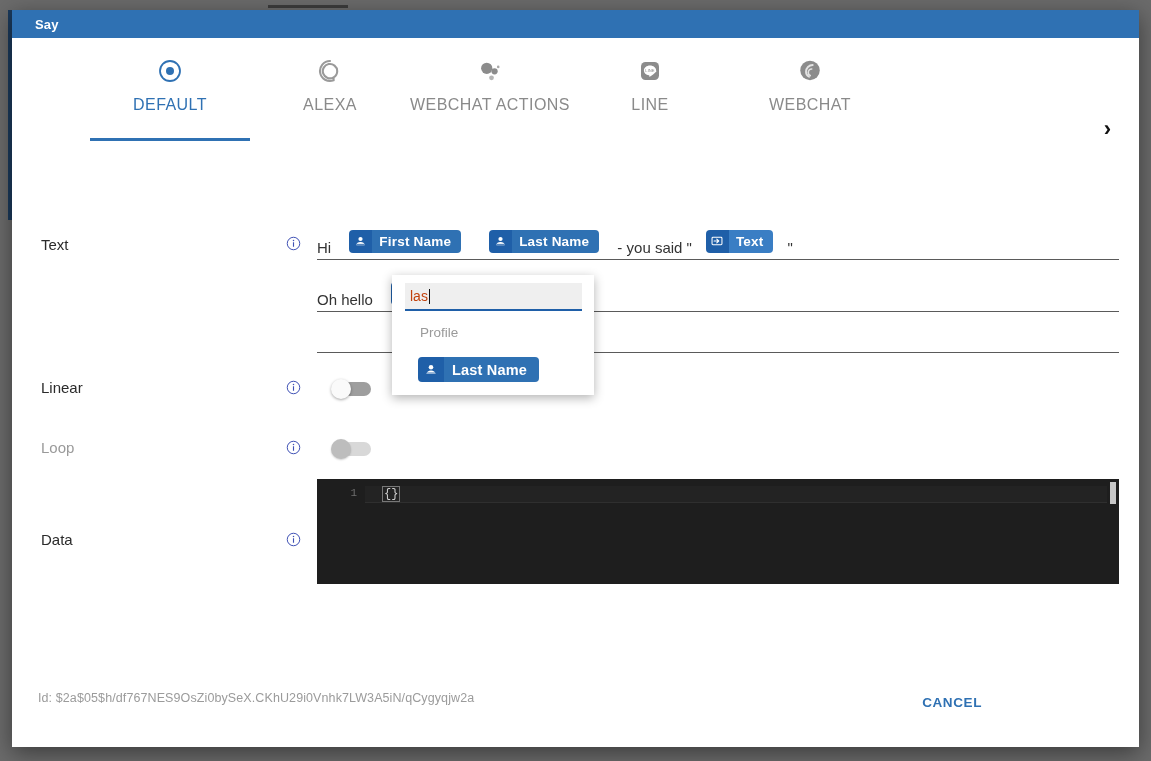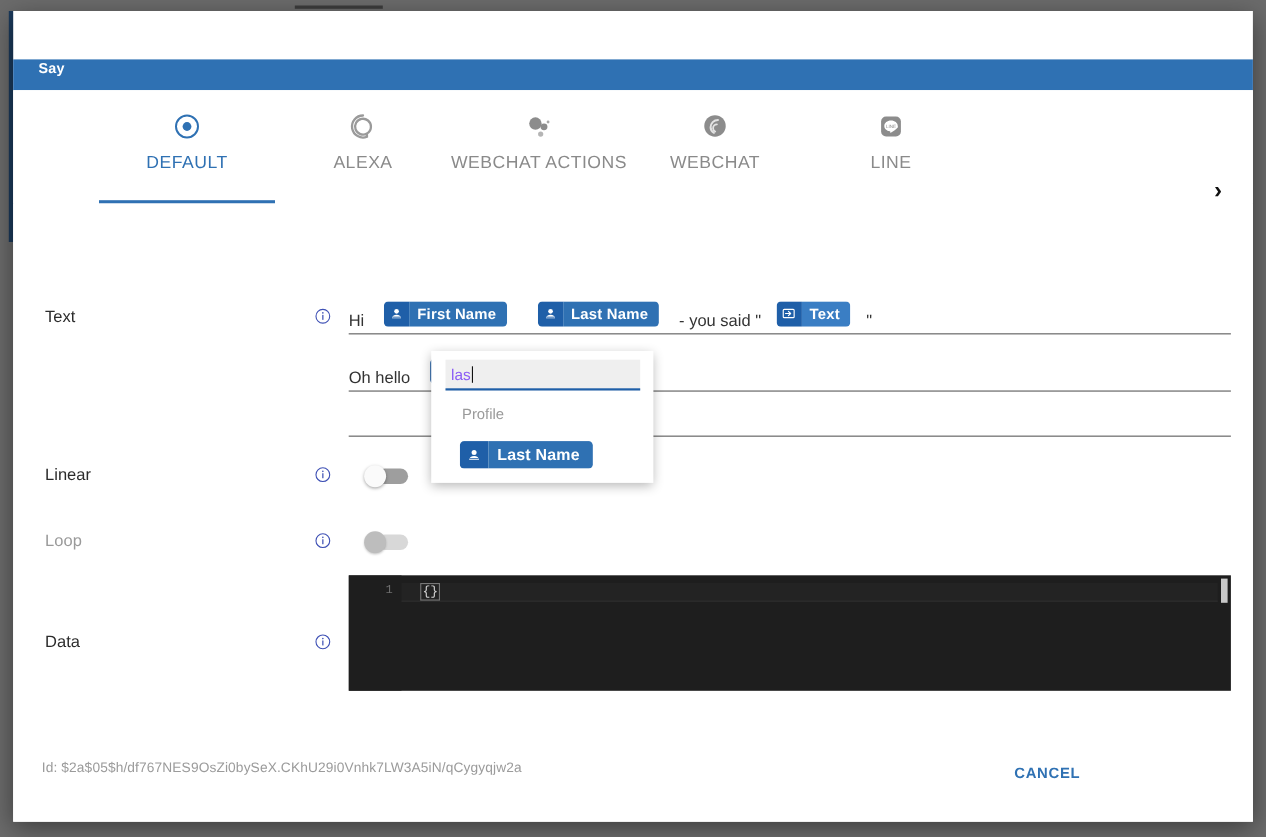--- a/index.html
+++ b/index.html
@@ -32,27 +32,26 @@
     left: 12px; top: 10px;
     width: 1127px; height: 737px;
     background: #ffffff;
     box-shadow: 0 6px 22px rgba(0,0,0,.45);
     display: flex; flex-direction: column;
   }
   .titlebar {
     height: 28px;
     background: #2f71b3;
     color: #ffffff;
-    display: flex; align-items: flex-start;
+    display: flex; align-items: center;
     padding-left: 23px;
     font-size: 13px;
     font-weight: bold;
     letter-spacing: .2px;
     flex: 0 0 28px;
-    margin-top: 44px;
   }
   
   .tabbar {
     position: relative;
     height: 103px;
     flex: 0 0 103px;
     display: flex;
     align-items: flex-start;
     padding-left: 78px;
     background: #fff;
@@ -234,21 +233,21 @@
     position: absolute;
     left: 13px; top: 8px;
     width: 177px; height: 28px;
     background: #efefef;
     border-bottom: 2px solid #1f5fa8;
   }
   .popup .search .val {
     position: absolute;
     left: 5px; top: 5px;
     font-size: 14px;
-    color: #8b5cf6;
+    color: #c2410c;
   }
   .popup .caret {
     display: inline-block;
     width: 1px; height: 15px;
     background: #111;
     vertical-align: -3px;
     margin-left: 1px;
   }
   .popup .group {
     position: absolute;
@@ -349,39 +348,39 @@
           <circle cx="19.6" cy="8.2" r="1.2" fill="#a8a8a8"></circle>
           <circle cx="13.4" cy="18.3" r="2.2" fill="#b5b5b5"></circle>
         </svg>
       </span>
       <span class="tlabel">WEBCHAT ACTIONS</span>
 
     </div>
 
     <div class="tab">
       <span class="ticon">
+        <svg width="24" height="24" viewBox="0 0 24 24">
+          <rect x="3" y="3" width="18" height="18" rx="4.5" fill="#8c8c8c"></rect>
+          <path d="M12 6.6c-3.4 0-6.1 2.2-6.1 4.9 0 2.4 2.1 4.4 5 4.8.7.15.5.55.4 1.1 0 0-.1.45.45.25 1.8-1 5-3 6.3-4.8.9-1 .1 0 .1-1.35 0-2.7-2.75-4.9-6.15-4.9z" fill="#ffffff"></path>
+          <text x="12" y="13" font-size="4.2" fill="#8c8c8c" text-anchor="middle" font-family="sans-serif">LINE</text>
+        </svg>
+      </span>
+      <span class="tlabel">LINE</span>
+
+    </div>
+
+    <div class="tab">
+      <span class="ticon">
         <svg width="26" height="26" viewBox="0 0 24 24">
           <circle cx="12" cy="11.5" r="9" fill="#8c8c8c"></circle>
           <path d="M14.5 6.5a6.2 6.2 0 0 0-6.2 6.2c0 2.1 1 3.7 2.8 4.6" fill="none" stroke="#e3e3e3" stroke-width="1.7" stroke-linecap="round"></path>
           <path d="M13.6 10.2a3.2 3.2 0 0 0-3.2 3.2c0 1.3.7 2.3 1.8 2.8" fill="none" stroke="#e3e3e3" stroke-width="1.5" stroke-linecap="round"></path>
         </svg>
       </span>
       <span class="tlabel">WEBCHAT</span>
-
-    </div>
-
-    <div class="tab">
-      <span class="ticon">
-        <svg width="24" height="24" viewBox="0 0 24 24">
-          <rect x="3" y="3" width="18" height="18" rx="4.5" fill="#8c8c8c"></rect>
-          <path d="M12 6.6c-3.4 0-6.1 2.2-6.1 4.9 0 2.4 2.1 4.4 5 4.8.7.15.5.55.4 1.1 0 0-.1.45.45.25 1.8-1 5-3 6.3-4.8.9-1 .1 0 .1-1.35 0-2.7-2.75-4.9-6.15-4.9z" fill="#ffffff"></path>
-          <text x="12" y="13" font-size="4.2" fill="#8c8c8c" text-anchor="middle" font-family="sans-serif">LINE</text>
-        </svg>
-      </span>
-      <span class="tlabel">LINE</span>
 
     </div>
 
     <div class="tab-next">›</div>
   </div>
 
   <div class="dlg-body">
 
     <div class="row-label" style="left:29px; top:95px;">Text</div>
     <span class="info-icon" style="left:274px; top:95px;">

